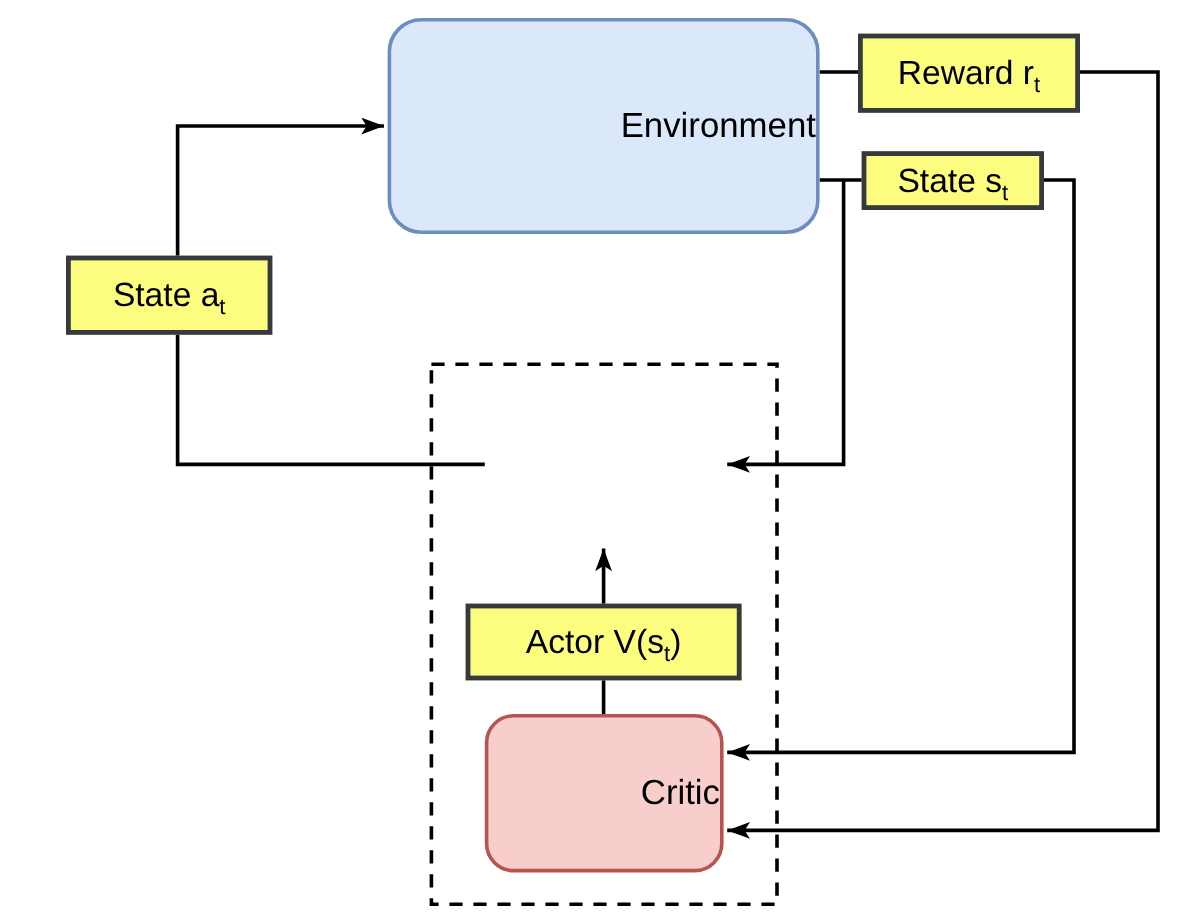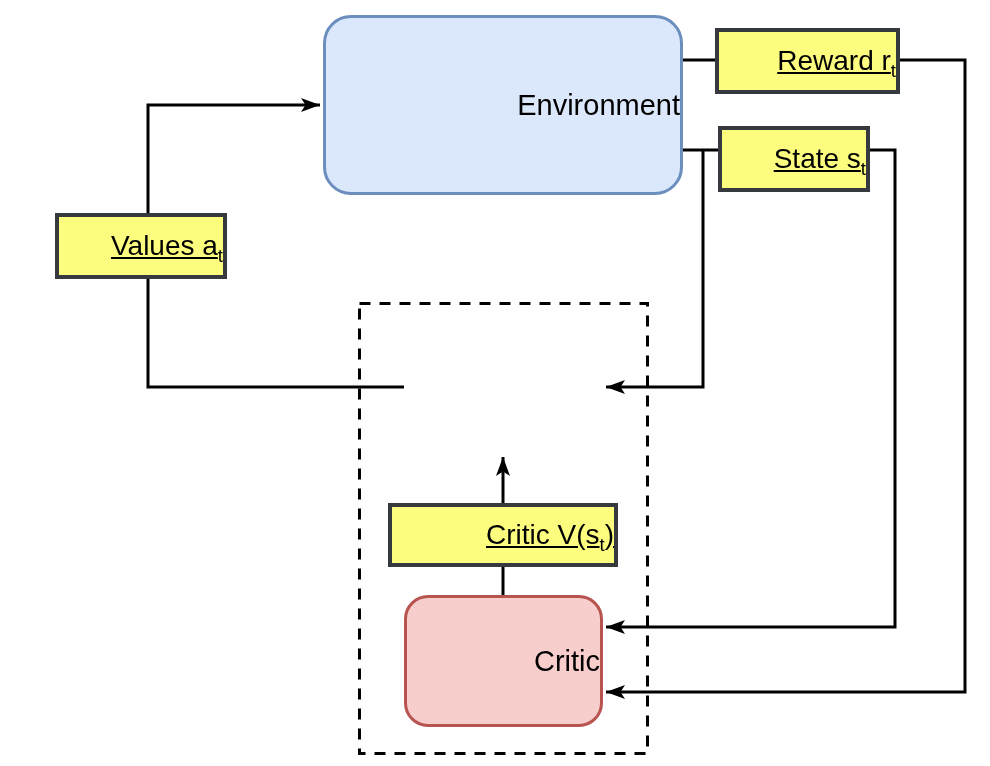--- a/index.html
+++ b/index.html
@@ -51,39 +51,38 @@
   .node.pink {
     background: var(--node_fill, #f8cecc);
     border: 3px solid var(--node_stroke, #b85450);
     border-radius: 24px;
   }
   .ylabel {
     position: absolute;
     z-index: 2;
     display: flex;
     align-items: center;
-    justify-content: flex-end;
+    justify-content: center;
     box-sizing: border-box;
     background: var(--label_fill, #fcfc7f);
     border: 4px solid var(--label_stroke, #36393d);
     color: #000000;
     font-size: 28px;
     white-space: nowrap;
-    text-decoration: underline;
   }
   .ylabel sub, .node sub {
     font-size: 0.66em;
     line-height: 0;
   }
   
   #env    { left: 323px; top: 15px;  width: 360px; height: 180px; }
   #actor  { left: 404px; top: 322px; width: 199px; height: 132px; }
   #critic { left: 404px; top: 595px; width: 199px; height: 132px; padding-left: 12px; }
   #lbl-reward { left: 715px; top: 28px;  width: 185px; height: 66px; }
-  #lbl-state  { left: 718px; top: 126px; width: 152px; height: 66px; }
+  #lbl-state  { left: 718px; top: 126px; width: 152px; height: 49px; }
   #lbl-action { left: 55px;  top: 213px; width: 172px; height: 66px; }
   #lbl-values { left: 388px; top: 503px; width: 230px; height: 64px; }
 </style>
 </head>
 <body>
 
 <div id="canvas">
 
   <svg id="connectors" width="990" height="766" viewBox="0 0 990 766" xmlns="http://www.w3.org/2000/svg">
     <defs>
@@ -116,20 +115,20 @@
 
   <div id="lbl-reward" class="ylabel">
     <span><span>Reward r</span><sub>t</sub><span></span></span>
   </div>
 
   <div id="lbl-state" class="ylabel">
     <span><span>State s</span><sub>t</sub><span></span></span>
   </div>
 
   <div id="lbl-action" class="ylabel">
-    <span><span>Values a</span><sub>t</sub><span></span></span>
+    <span><span>State a</span><sub>t</sub><span></span></span>
   </div>
 
   <div id="lbl-values" class="ylabel">
-    <span><span>Critic V(s</span><sub>t</sub><span>)</span></span>
+    <span><span>Actor V(s</span><sub>t</sub><span>)</span></span>
   </div>
 
 </div>
 
 </body></html>

